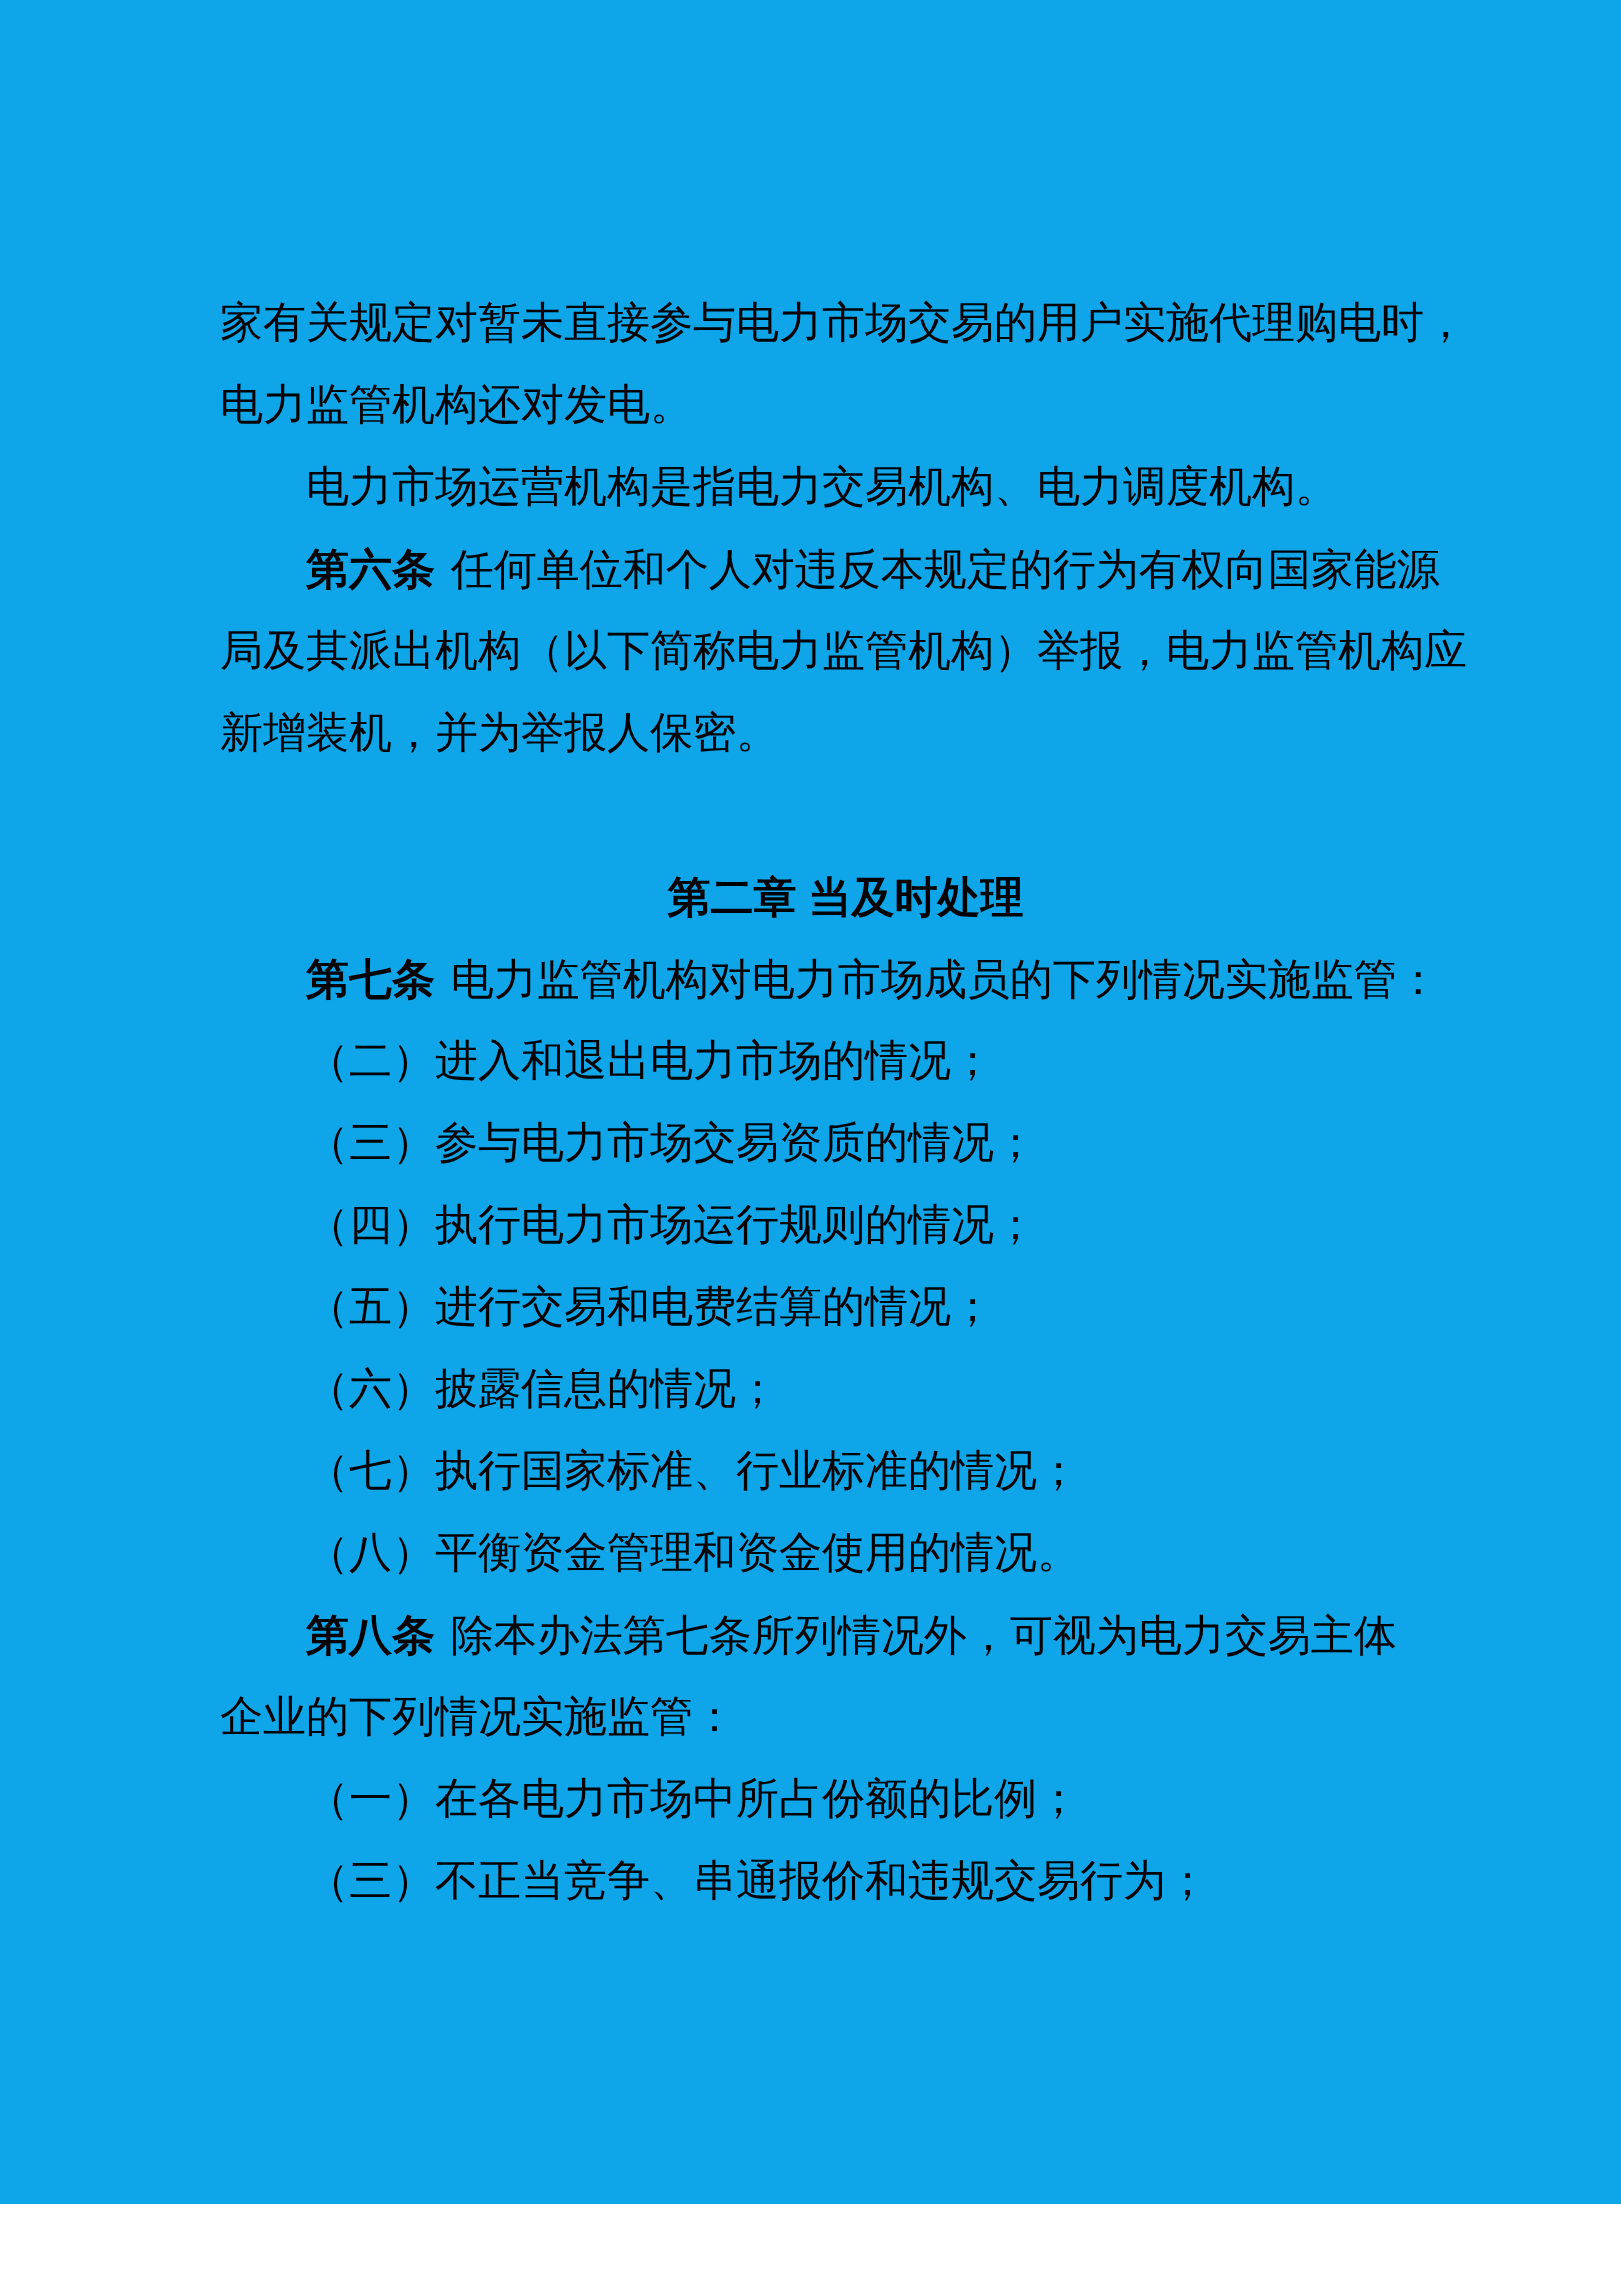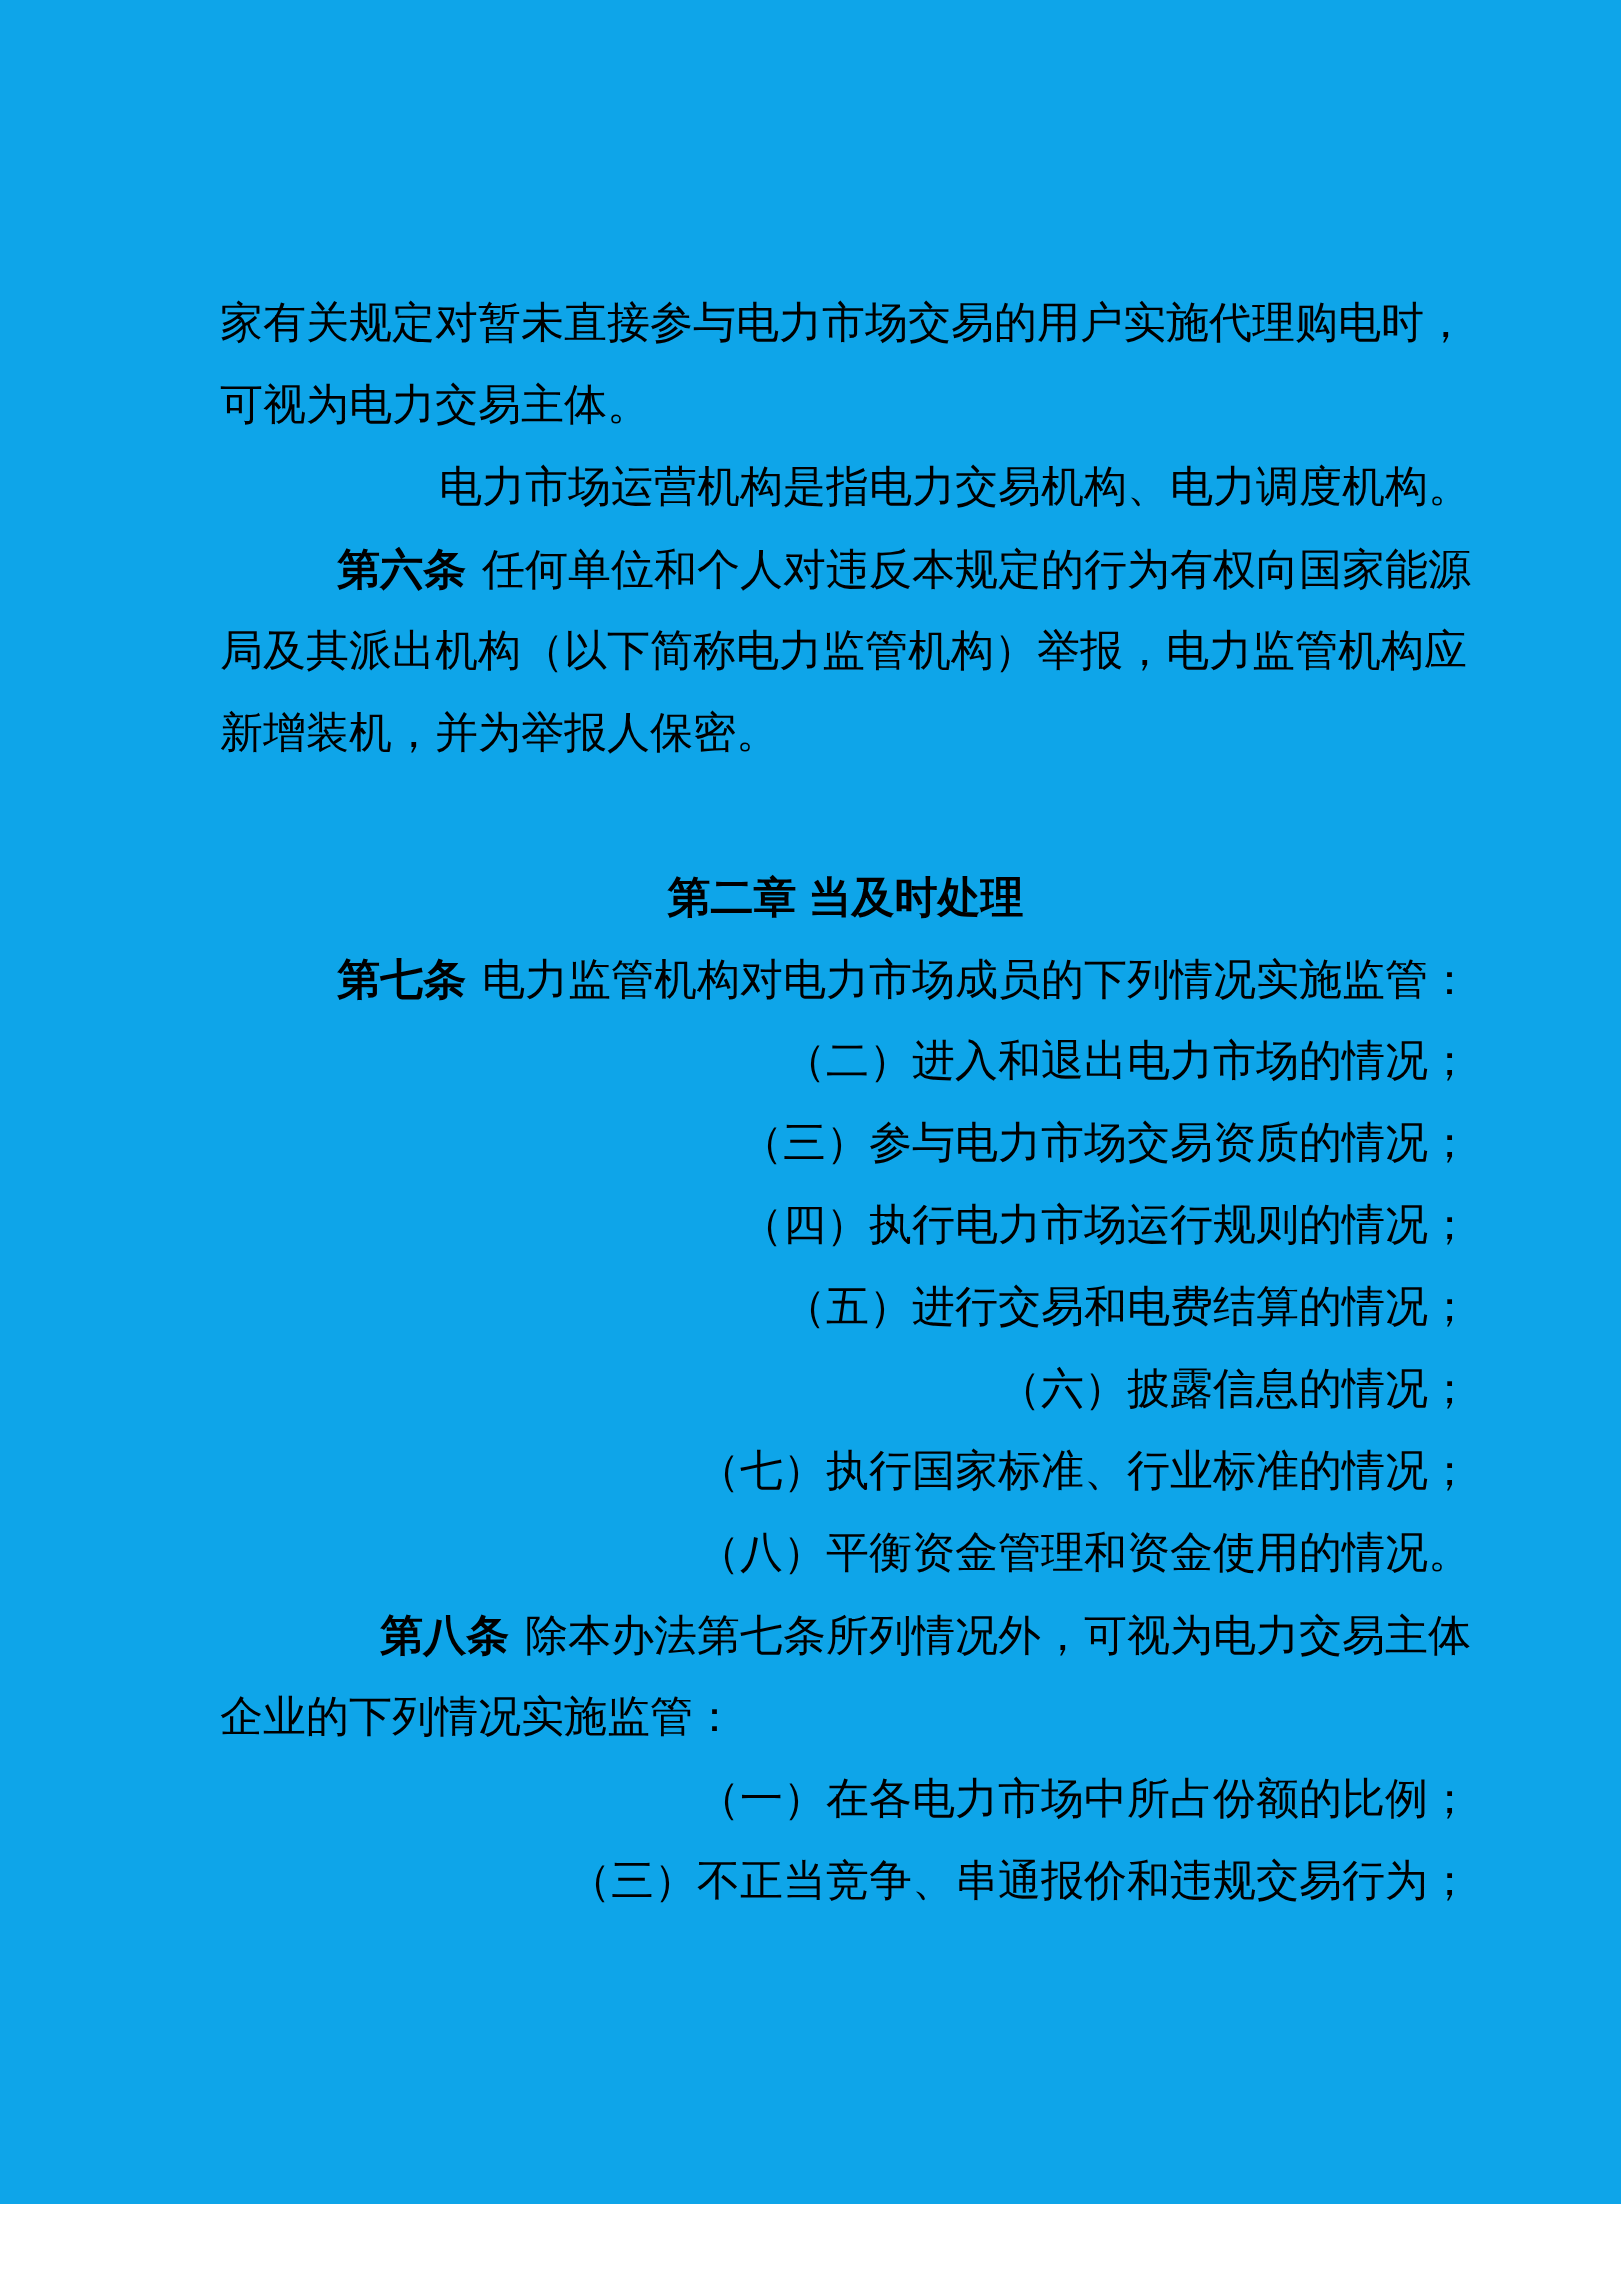--- a/index.html
+++ b/index.html
@@ -24,21 +24,20 @@
     color: #000000;
     letter-spacing: 0;
   }
   .line {
     height: 82px;
     line-height: 82px;
     white-space: nowrap;
   }
   .indent {
     padding-left: 86px;
-    text-align: right;
   }
   .center {
     text-align: center;
     white-space: normal;
   }
   .heading {
     font-weight: 700;
     font-family: "Liberation Sans", "DejaVu Sans", sans-serif;
   }
   .article-no {
@@ -46,21 +45,21 @@
     font-family: "Liberation Sans", "DejaVu Sans", sans-serif;
     margin-right: 15.7px;
   }
 </style>
 </head>
 <body>
 
 <div class="page">
   <div class="doc-body" id="doc-body">
       <div class="line"><span>家有关规定对暂未直接参与电力市场交易的用户实施代理购电时，</span></div>
-      <div class="line"><span>可视为电力交易主体。</span></div>
+      <div class="line"><span>电力监管机构还对发电。</span></div>
       <div class="line indent"><span>电力市场运营机构是指电力交易机构、电力调度机构。</span></div>
       <div class="line indent"><span class="article-no">第六条</span><span>任何单位和个人对违反本规定的行为有权向国家能源</span></div>
       <div class="line"><span>局及其派出机构（以下简称电力监管机构）举报，电力监管机构应</span></div>
       <div class="line"><span>新增装机，并为举报人保密。</span></div>
       <div class="line"></div>
       <div class="line center heading"><span>第二章 当及时处理</span></div>
       <div class="line indent"><span class="article-no">第七条</span><span>电力监管机构对电力市场成员的下列情况实施监管：</span></div>
       <div class="line indent"><span>（二）进入和退出电力市场的情况；</span></div>
       <div class="line indent"><span>（三）参与电力市场交易资质的情况；</span></div>
       <div class="line indent"><span>（四）执行电力市场运行规则的情况；</span></div>

